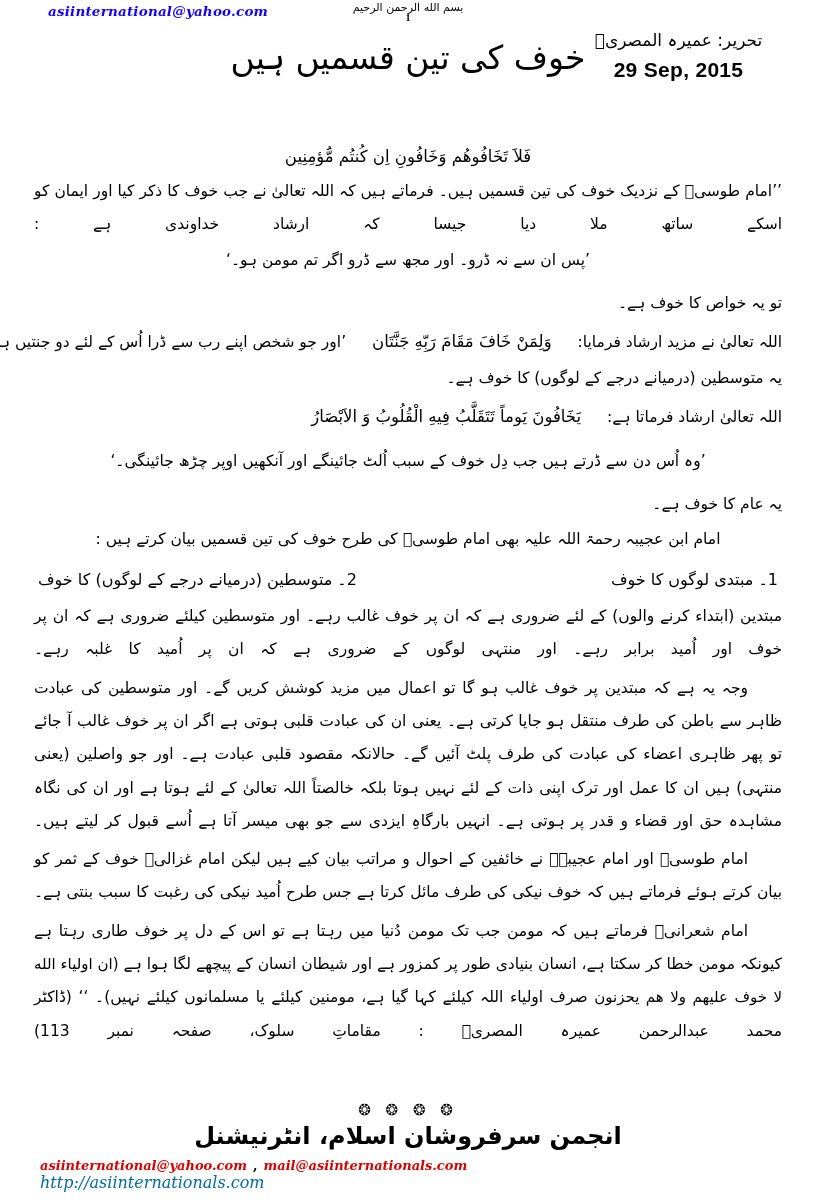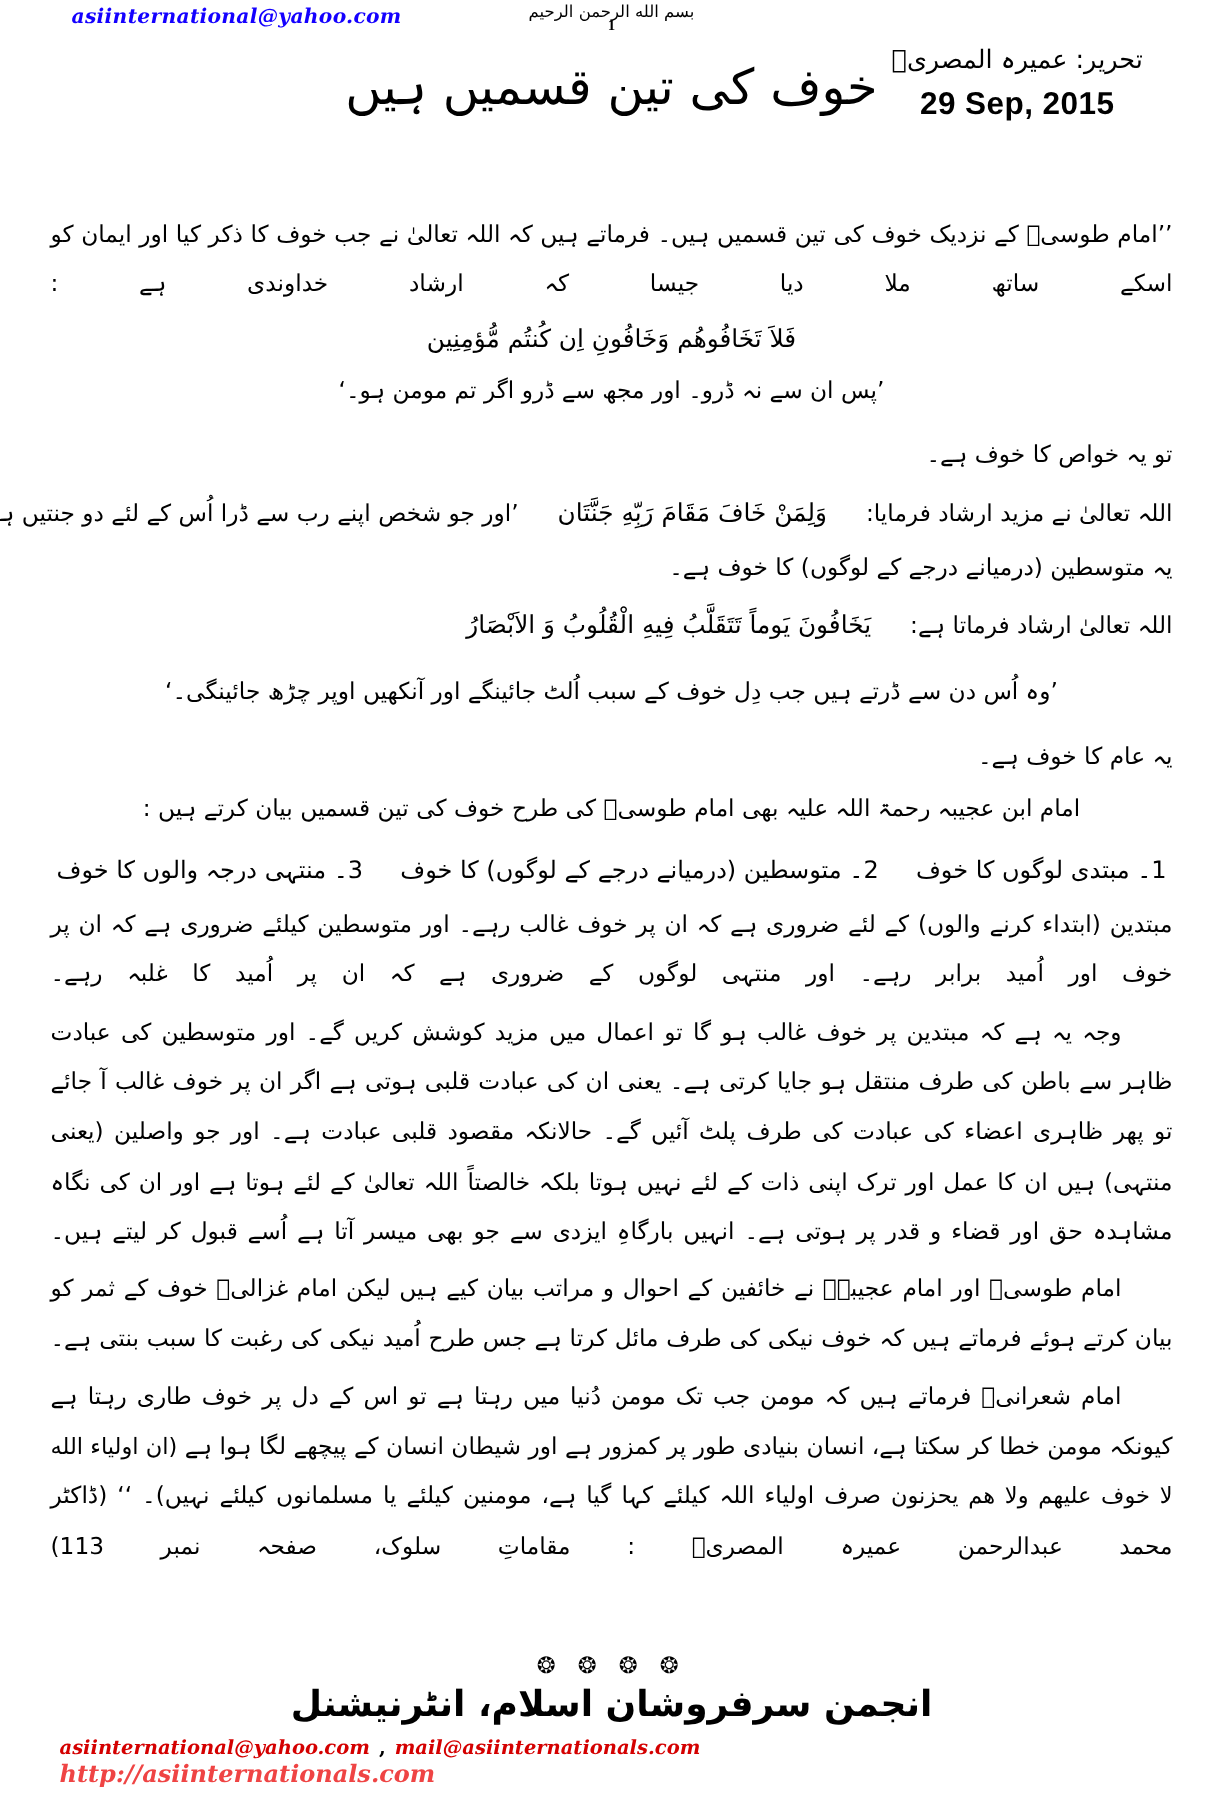--- a/index.html
+++ b/index.html
@@ -190,23 +190,23 @@
     font-style: italic;
     font-weight: bold;
     font-size: 13px;
     color: #d40000;
     white-space: nowrap;
   }
   .foot-left .sep { color: #000; padding: 0 6px; font-style: normal; }
   .foot-right {
     font-family: "DejaVu Serif", serif;
     font-style: italic;
-    font-weight: bold;
+    font-weight: normal;
     font-size: 16px;
-    color: #ef4444;
+    color: #0369a1;
     white-space: nowrap;
     padding-right: 20px;
   }
 </style>
 </head>
 <body>
 
 <div class="page">
 
   <div class="hdr-email">asiinternational@yahoo.com</div>
@@ -214,23 +214,23 @@
   <div class="hdr-bismillah">بسم الله الرحمن الرحيم</div>
   <div class="hdr-pageno">1</div>
 
   <div class="hdr-title">خوف کی تین قسمیں ہیں</div>
 
   <div class="hdr-author">تحریر:  عمیرہ المصریؒ</div>
   <div class="hdr-date">29 Sep, 2015</div>
 
   <div class="body">
 
+    <p class="p center ar">فَلاَ تَخَافُوهُم وَخَافُونِ اِن كُنتُم مُّؤمِنِين</p>
+
     <p class="p quote">’’امام طوسیؒ کے نزدیک خوف کی تین قسمیں ہیں۔ فرماتے ہیں کہ اللہ تعالیٰ نے جب خوف کا ذکر کیا  اور ایمان کو اسکے ساتھ ملا دیا جیسا کہ ارشاد خداوندی ہے :</p>
-
-    <p class="p center ar">فَلاَ تَخَافُوهُم وَخَافُونِ اِن كُنتُم مُّؤمِنِين</p>
     <p class="p center quote">’پس ان سے نہ ڈرو۔ اور مجھ سے ڈرو اگر تم مومن ہو۔‘</p>
 
     <div class="gap"></div>
 
     <p class="p right">تو یہ خواص کا خوف ہے۔</p>
 
     <div class="gap-sm"></div>
 
     <div class="verse-line">
       <span class="lbl">اللہ تعالیٰ نے مزید ارشاد فرمایا:</span>
@@ -255,21 +255,20 @@
 
     <p class="p right">یہ عام کا خوف ہے۔</p>
 
     <p class="p center">امام ابن عجیبہ رحمۃ اللہ علیہ بھی امام طوسیؒ کی طرح خوف کی تین قسمیں بیان کرتے ہیں :</p>
 
     <div class="gap-sm"></div>
 
     <div class="list-row">
       <span class="it"><span class="num">1</span>۔ <span>مبتدی لوگوں کا خوف</span></span>
       <span class="it"><span class="num">2</span>۔ <span>متوسطین (درمیانے درجے کے لوگوں) کا خوف</span></span>
-      <span class="it"><span class="num">3</span>۔ <span>منتہی درجہ والوں کا خوف</span></span>
     </div>
 
     <div class="gap-sm"></div>
 
     <p class="p">مبتدین (ابتداء کرنے والوں) کے لئے ضروری ہے کہ ان پر خوف غالب رہے۔ اور متوسطین کیلئے ضروری ہے کہ ان پر خوف اور اُمید برابر رہے۔  اور منتہی لوگوں کے ضروری ہے کہ ان پر اُمید کا غلبہ رہے۔</p>
 
     <div class="gap-sm"></div>
 
     <p class="p ind">وجہ یہ ہے کہ مبتدین پر خوف غالب ہو گا تو اعمال میں مزید کوشش کریں گے۔  اور متوسطین کی عبادت ظاہر سے باطن کی طرف منتقل ہو جایا کرتی ہے۔ یعنی ان کی عبادت قلبی ہوتی ہے اگر ان پر خوف غالب آ جائے تو پھر ظاہری اعضاء کی عبادت کی طرف پلٹ آئیں گے۔ حالانکہ مقصود قلبی عبادت ہے۔  اور جو واصلین (یعنی منتہی) ہیں ان کا عمل اور ترک اپنی ذات کے لئے نہیں ہوتا بلکہ خالصتاً اللہ تعالیٰ کے لئے ہوتا ہے اور ان کی نگاہ مشاہدہ حق اور قضاء و قدر پر ہوتی ہے۔ انہیں بارگاہِ ایزدی سے جو بھی میسر آتا ہے اُسے قبول کر لیتے ہیں۔</p>
 

